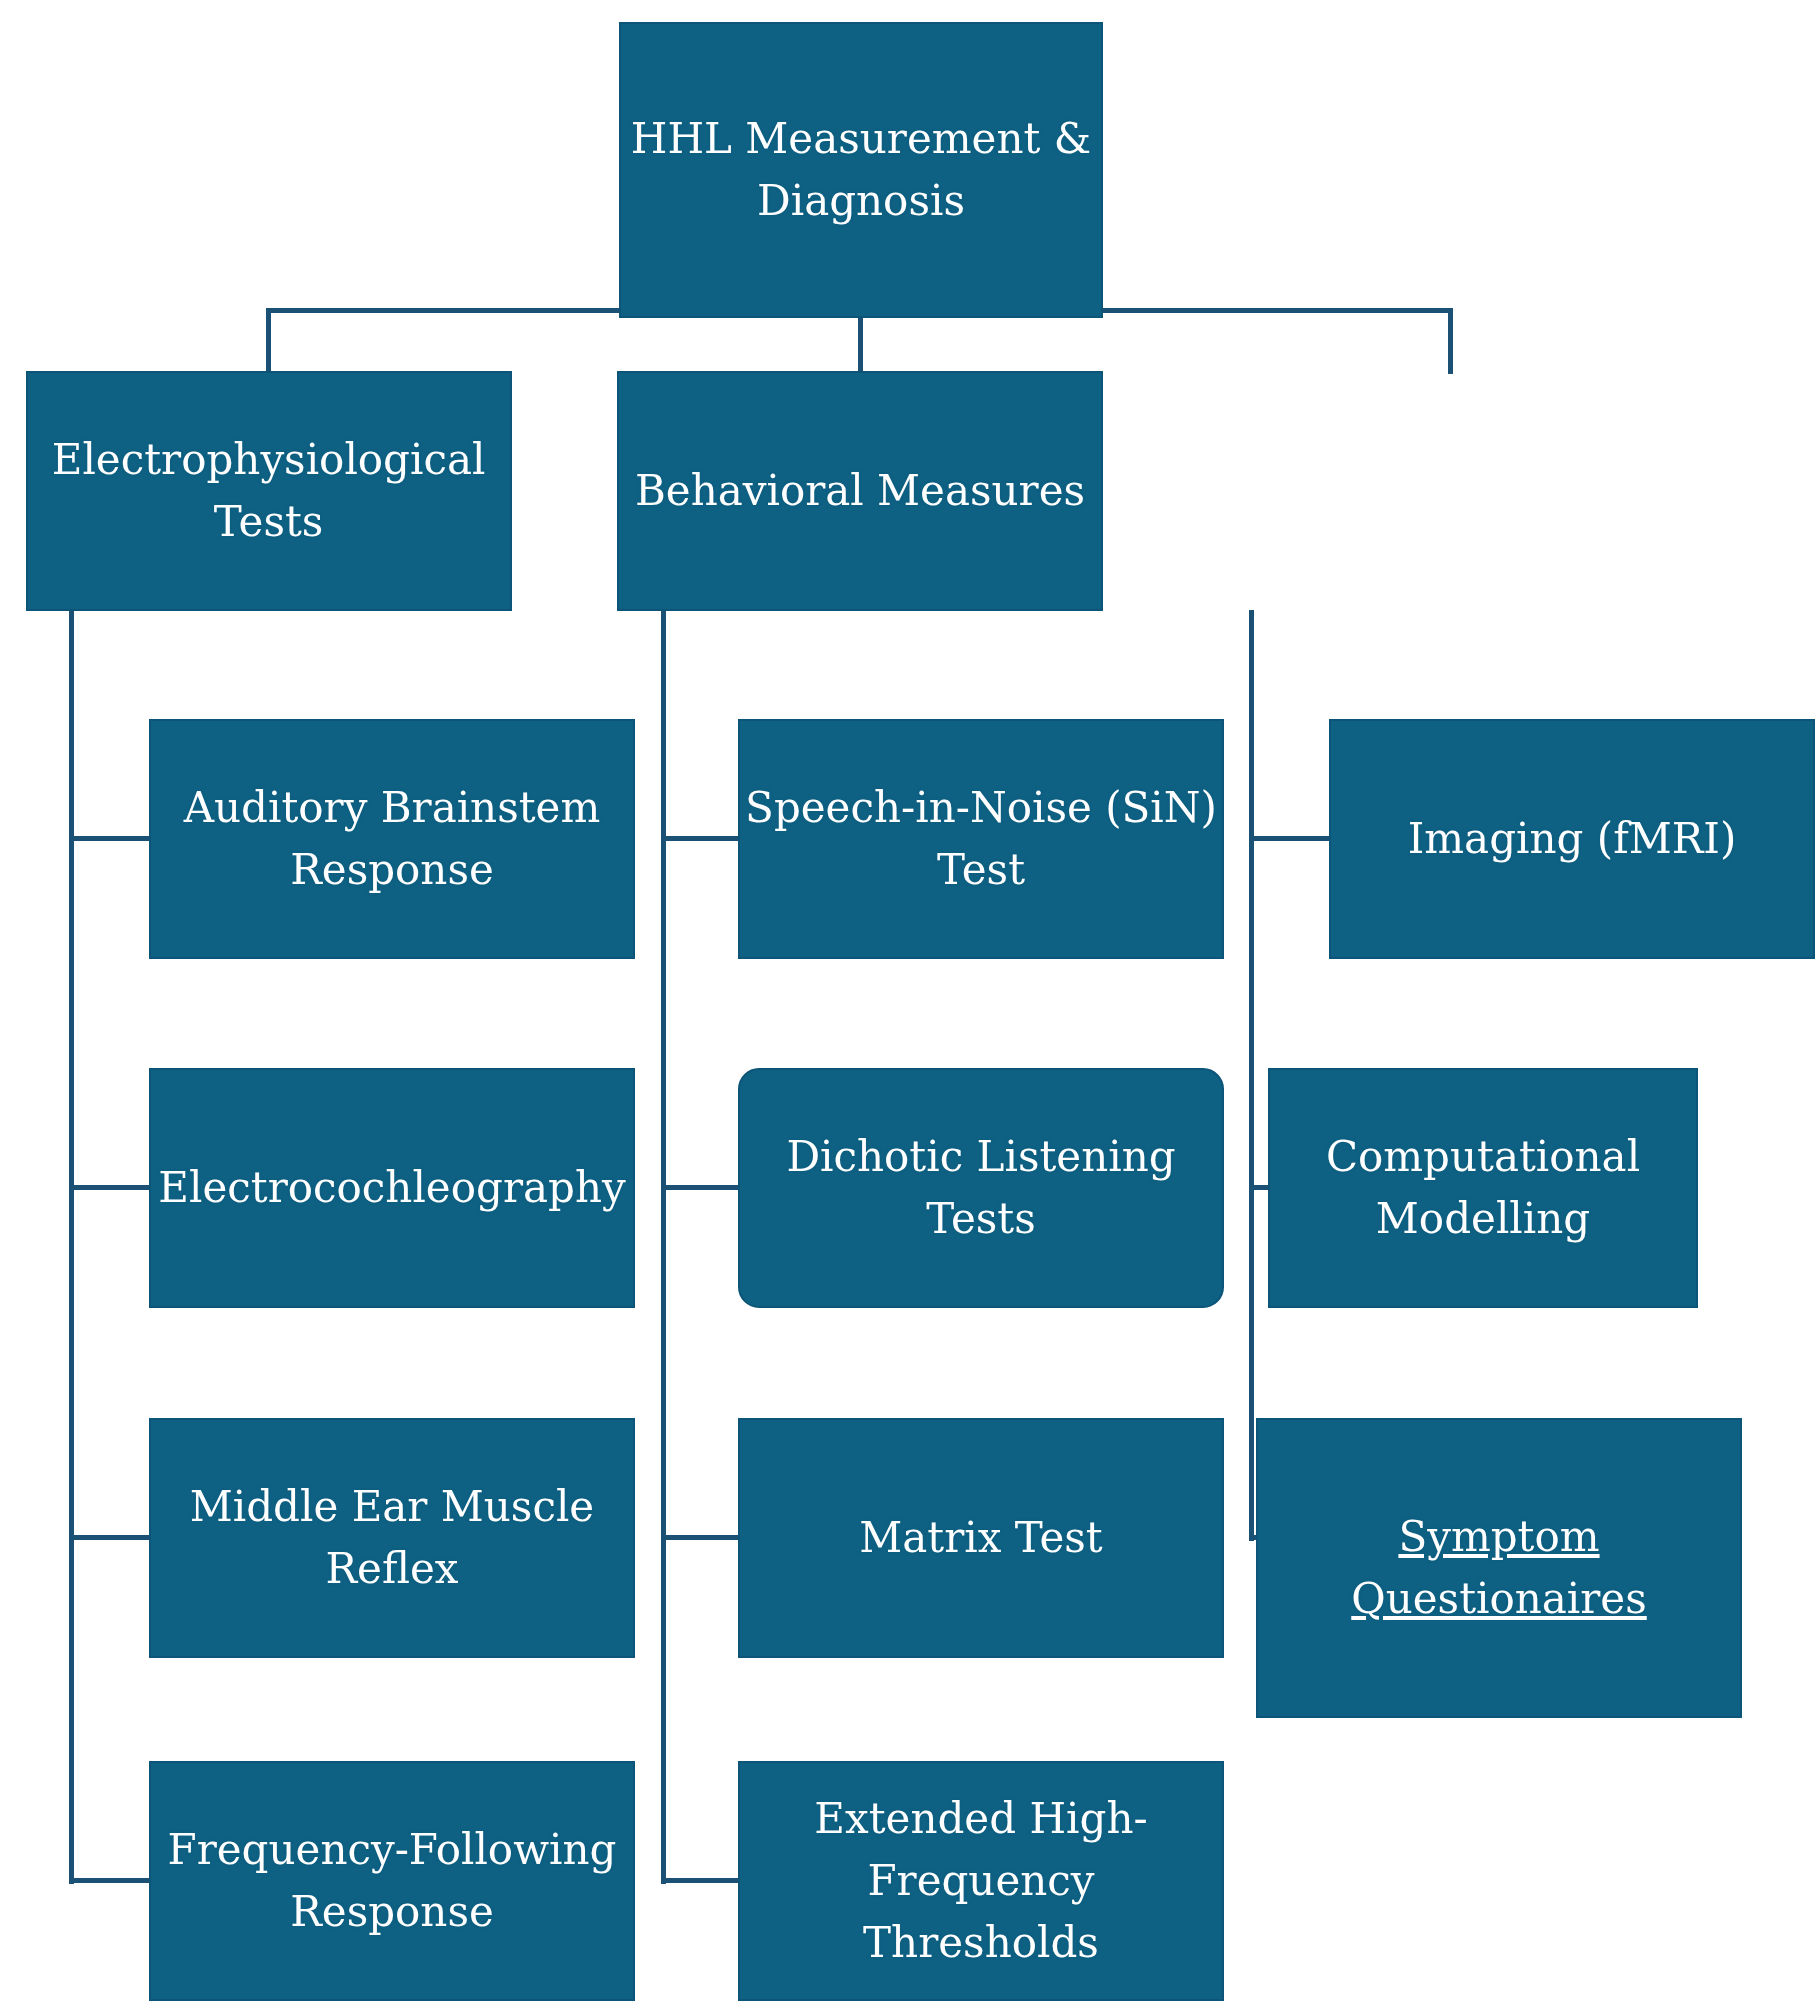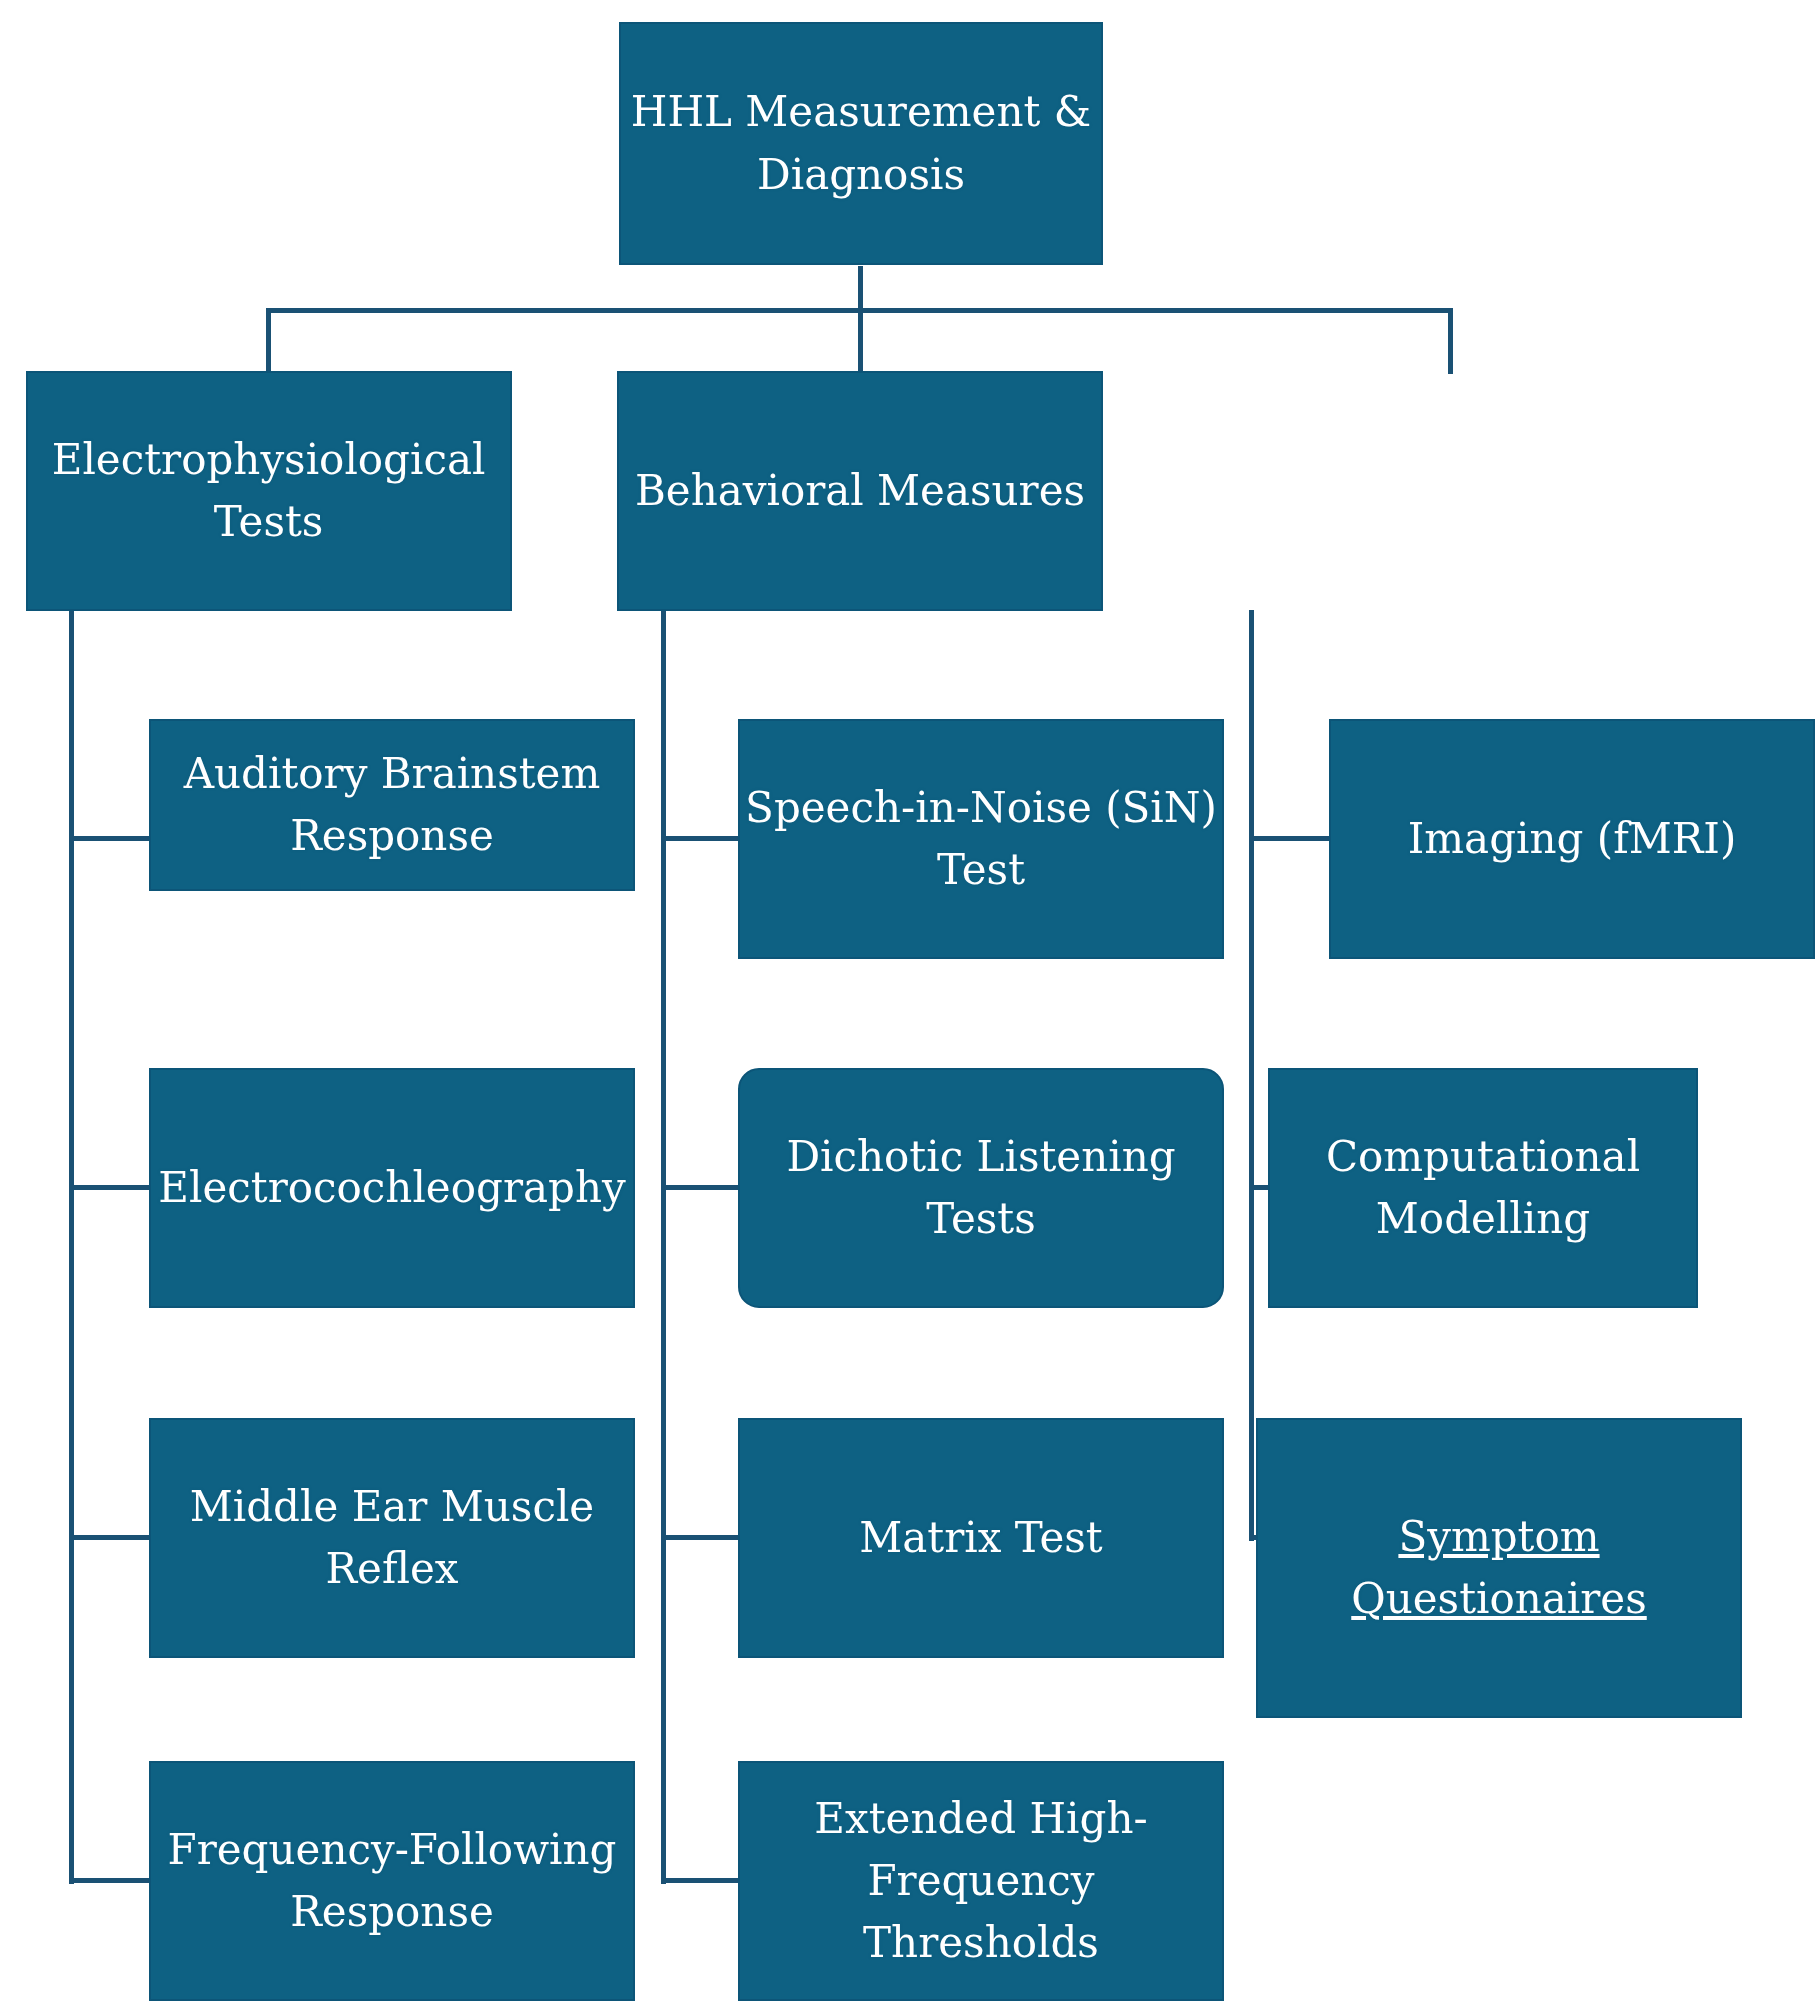--- a/index.html
+++ b/index.html
@@ -58,34 +58,34 @@
   <div class="line" style="left:661px;  top:836px; width:79px;  height:5.4px;"></div>
   <div class="line" style="left:661px;  top:1185px; width:79px;  height:5.4px;"></div>
   <div class="line" style="left:661px;  top:1535px; width:79px;  height:5.4px;"></div>
   <div class="line" style="left:661px;  top:1878px; width:79px;  height:5.4px;"></div>
 
   <div class="line" style="left:1249px; top:610px;  width:5.4px;    height:931px;"></div>
   <div class="line" style="left:1249px; top:836px; width:83px;  height:5.4px;"></div>
   <div class="line" style="left:1249px; top:1185px; width:83px;  height:5.4px;"></div>
   <div class="line" style="left:1249px; top:1535px; width:83px;  height:5.4px;"></div>
 
-  <div class="node" style="left:619px; top:22px; width:484px; height:243px;">
+  <div class="node" style="left:619px; top:22px; width:484px; height:296px;">
     <span class="label">HHL Measurement &amp;
 Diagnosis</span>
   </div>
 
   <div class="node" style="left:25.6px; top:371px; width:486px; height:240px;">
     <span class="label">Electrophysiological
 Tests</span>
   </div>
   <div class="node" style="left:617px; top:371px; width:486px; height:240px;">
     <span class="label">Behavioral Measures</span>
   </div>
 
-  <div class="node" style="left:149px; top:719px; width:486px; height:172px;">
+  <div class="node" style="left:149px; top:719px; width:486px; height:240px;">
     <span class="label">Auditory Brainstem
 Response</span>
   </div>
   <div class="node" style="left:149px; top:1418px; width:486px; height:240px;">
     <span class="label">Middle Ear Muscle
 Reflex</span>
   </div>
   <div class="node" style="left:149px; top:1068px; width:486px; height:240px;">
     <span class="label">Electrocochleography</span>
   </div>

